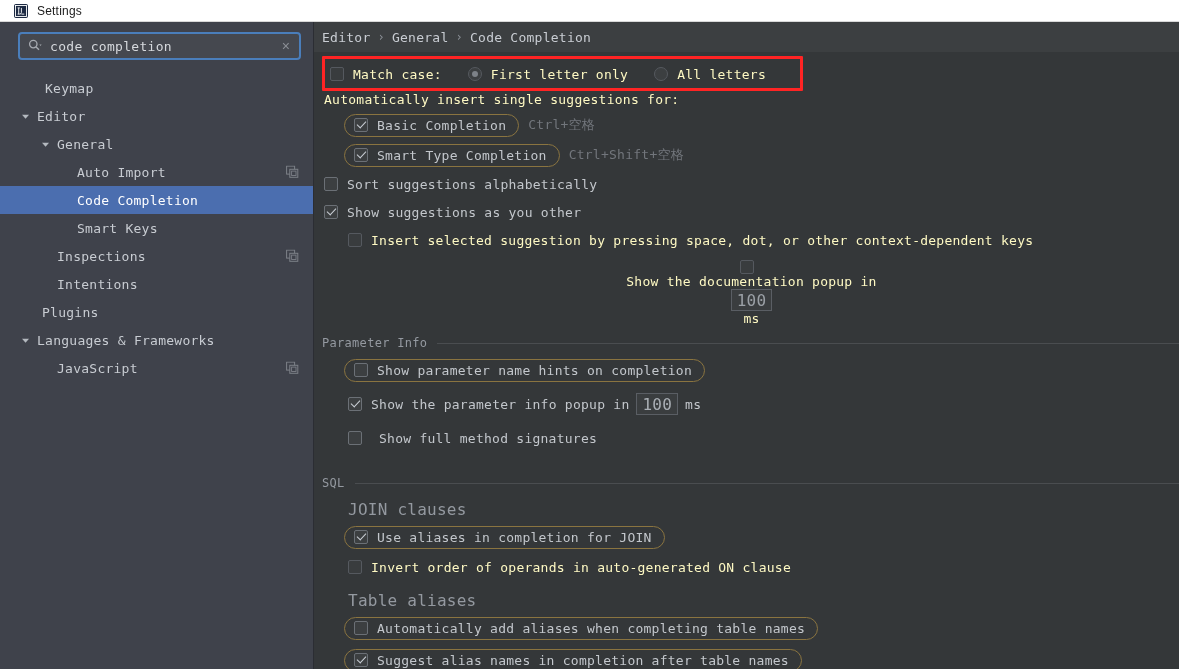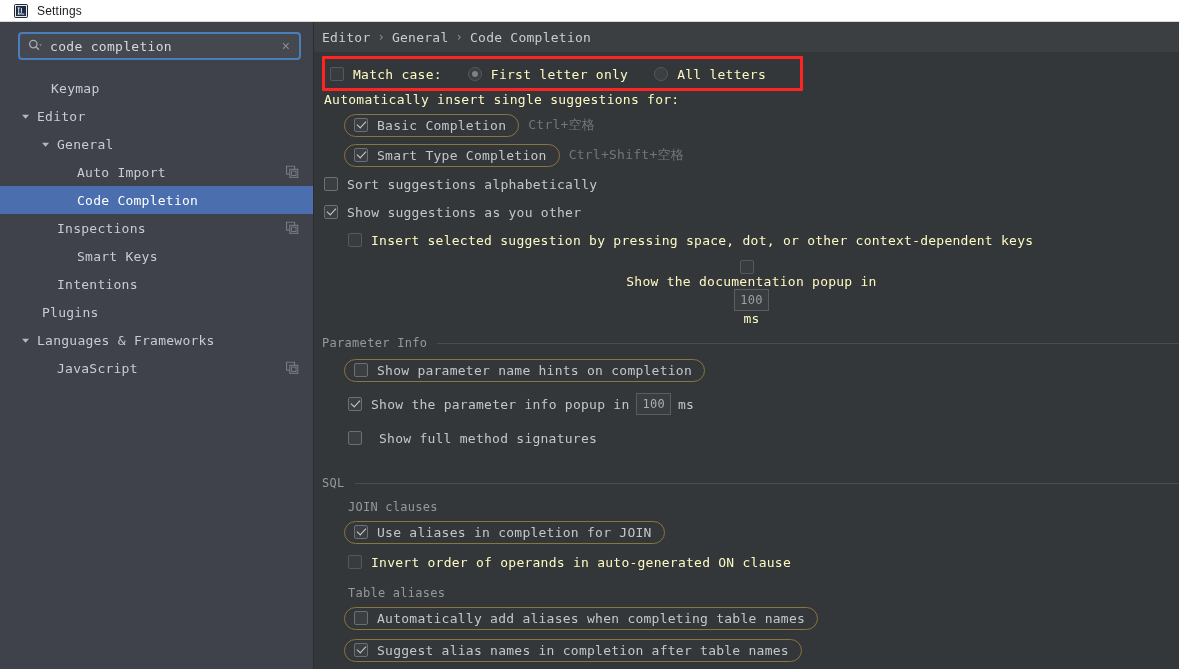--- a/index.html
+++ b/index.html
@@ -145,36 +145,36 @@
     background: transparent;
   }
 
   .shortcut { color: #72767c; margin-left: 9px; }
 
   
   .numfield {
     display: inline-flex; align-items: center; justify-content: center;
     min-width: 30px; height: 22px; padding: 0 5px;
     border: 1px solid #5a5e64; background: #3a3d3f;
-    color: #9ba0a6; font-size: 12px; margin: 0 7px;
+    color: #9ba0a6; font-size: 16px; margin: 0 7px;
   }
   .numfield.active { color: #a9aeb4; }
 
   
   .section {
     display: flex; align-items: center;
     margin-top: 10px; margin-bottom: 2px;
     color: #9499a0; font-size: 12px; letter-spacing: .3px;
   }
   .section .s-line {
     flex: 1 1 auto; height: 1px; background: #4a4d50; margin-left: 10px;
   }
 
   .subgroup {
-    color: #9499a0; font-size: 12px;
+    color: #9499a0; font-size: 16px;
     letter-spacing: .25px; margin: 10px 0 2px 26px;
   }
 
   
   #red-annot {
     position: absolute;
     border: 3px solid #ff2424;
     pointer-events: none;
     border-radius: 1px;
   }
@@ -208,21 +208,21 @@
           </svg>
         </span>
         <span class="val">code completion</span>
         <span class="clear">×</span>
       </div>
     </div>
 
     <div id="tree">
         <div class="tree-row" style="padding-left: 18px;">
           <span class="arrow"></span>
-          <span class="label" style="margin-left: 19px;">Keymap</span>
+          <span class="label" style="margin-left: 13px;">Keymap</span>
         </div>
         <div class="tree-row" style="padding-left: 18px;">
           <span class="arrow">
             <svg width="9" height="9" viewBox="0 0 9 9">
               <path d="M1 2.7 L8 2.7 L4.5 6.8 Z" fill="#b4b9bf"></path>
             </svg>
           </span>
           <span class="label" style="margin-left: 5px;">Editor</span>
         </div>
         <div class="tree-row" style="padding-left: 38px;">
@@ -239,32 +239,32 @@
           <span class="cfg-icon"><svg width="13" height="13" viewBox="0 0 13 13">
               <rect x="0.6" y="0.6" width="8" height="8" fill="none" stroke="#b0b4ba" stroke-width="1"></rect>
               <rect x="3.8" y="3.8" width="8" height="8" fill="#3f424b" stroke="#b0b4ba" stroke-width="1"></rect>
               <rect x="5.6" y="5.6" width="4.4" height="4.4" fill="none" stroke="#b0b4ba" stroke-width="0.9"></rect>
             </svg></span>
         </div>
         <div class="tree-row selected" style="padding-left: 58px;">
           <span class="arrow"></span>
           <span class="label" style="margin-left: 5px;">Code Completion</span>
         </div>
+        <div class="tree-row" style="padding-left: 58px;">
+          <span class="arrow"></span>
+          <span class="label" style="margin-left: 5px;">Smart Keys</span>
+        </div>
         <div class="tree-row" style="padding-left: 38px;">
           <span class="arrow"></span>
           <span class="label" style="margin-left: 5px;">Inspections</span>
           <span class="cfg-icon"><svg width="13" height="13" viewBox="0 0 13 13">
               <rect x="0.6" y="0.6" width="8" height="8" fill="none" stroke="#b0b4ba" stroke-width="1"></rect>
               <rect x="3.8" y="3.8" width="8" height="8" fill="#3f424b" stroke="#b0b4ba" stroke-width="1"></rect>
               <rect x="5.6" y="5.6" width="4.4" height="4.4" fill="none" stroke="#b0b4ba" stroke-width="0.9"></rect>
             </svg></span>
-        </div>
-        <div class="tree-row" style="padding-left: 58px;">
-          <span class="arrow"></span>
-          <span class="label" style="margin-left: 5px;">Smart Keys</span>
         </div>
         <div class="tree-row" style="padding-left: 38px;">
           <span class="arrow"></span>
           <span class="label" style="margin-left: 5px;">Intentions</span>
         </div>
         <div class="tree-row" style="padding-left: 23px;">
           <span class="arrow"></span>
           <span class="label" style="margin-left: 5px;">Plugins</span>
         </div>
         <div class="tree-row" style="padding-left: 18px;">

